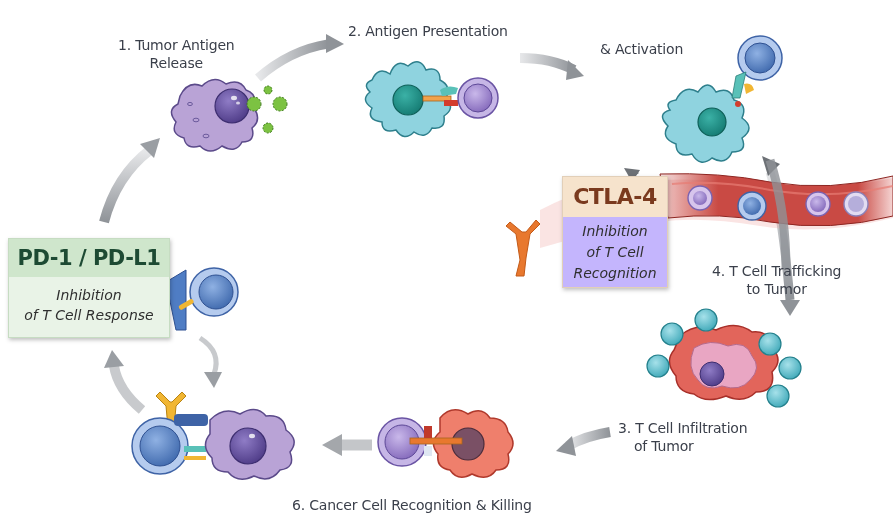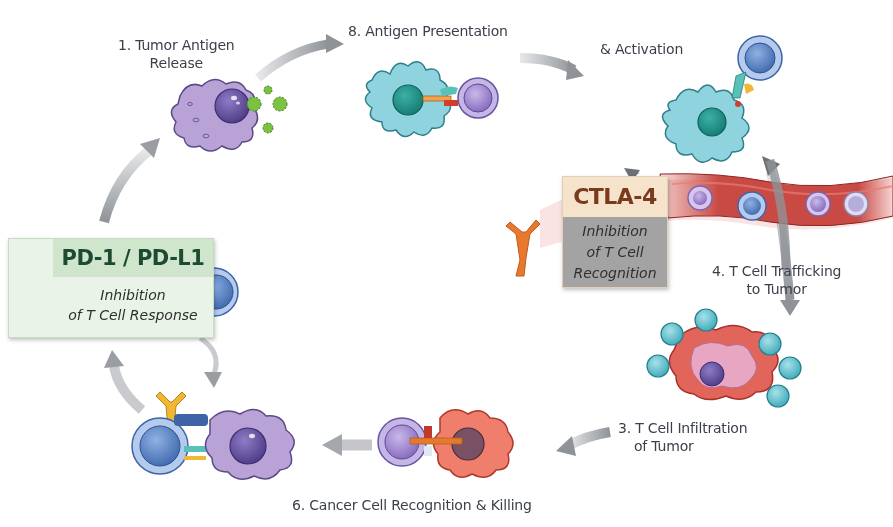--- a/index.html
+++ b/index.html
@@ -4,24 +4,24 @@
 <style>
   html, body { margin:0; padding:0; background:#ffffff; }
   body { width:893px; height:527px; position:relative; overflow:hidden; font-family:"DejaVu Sans", sans-serif; }
   #art { position:absolute; left:0; top:0; width:893px; height:527px; }
   .lbl { position:absolute; color:#3a3f4a; font-family:"DejaVu Sans", sans-serif; font-size:14px; line-height:18px; white-space:nowrap; letter-spacing:-0.2px; }
   .lbl span { display:block; }
   .lbl.center { text-align:center; }
   .box { position:absolute; box-shadow:1px 2px 4px rgba(0,0,0,0.25); }
   .box .hd { font-family:"DejaVu Sans", sans-serif; font-weight:bold; text-align:center; }
   .box .bd { font-family:"DejaVu Sans", sans-serif; font-style:italic; text-align:center; color:#2f2f2f; }
-  #pd1-box { left:8px; top:238px; width:160px; height:98px; background:#e9f3e7; border:1px solid #c6dcc2;padding-left:44px; }
+  #pd1-box { left:8px; top:238px; width:160px; height:98px; background:#e9f3e7; border:1px solid #c6dcc2; }
   #pd1-box .hd { background:#cfe6cc; color:#1d4a33; font-size:21px; height:38px; line-height:38px; letter-spacing:-0.5px; }
   #pd1-box .bd { font-size:14px; line-height:20px; padding-top:8px; }
-  #ctla4-box { left:562px; top:176px; width:104px; height:110px; background:#a3a3a3; border:1px solid #e2cfb8; }
+  #ctla4-box { left:562px; top:176px; width:104px; height:110px; background:#c4b5fd; border:1px solid #e2cfb8; }
   #ctla4-box .hd { background:#f6e3cc; color:#7a3a1e; font-size:22px; height:40px; line-height:40px; letter-spacing:-0.5px; }
   #ctla4-box .bd { font-size:14px; line-height:21px; padding-top:4px; }
 </style>
 </head>
 <body>
 
 <svg id="art" viewBox="0 0 893 527" xmlns="http://www.w3.org/2000/svg">
   <defs>
     <linearGradient id="arrowGrad" x1="0" y1="0" x2="1" y2="0">
       <stop offset="0" stop-color="#e7e8ea"></stop>
@@ -211,21 +211,21 @@
     <circle cx="248" cy="446" r="18" fill="url(#nucPurple)" stroke="#3d2e70" stroke-width="1.2"></circle>
     <ellipse cx="252" cy="436" rx="3" ry="2.2" fill="#ffffff" opacity="0.8"></ellipse>
   </g>
 </svg>
 
 <div class="lbl center" style="left:118px; top:36px;">
   <span>1. Tumor Antigen</span>
   <span>Release</span>
 </div>
 <div class="lbl" style="left:348px; top:22px;">
-  <span>8. Antigen Presentation</span>
+  <span>2. Antigen Presentation</span>
 </div>
 <div class="lbl center" style="left:600px; top:40px;">
   <span>&amp; Activation</span>
 </div>
 <div class="lbl center" style="left:712px; top:250px;margin-top:12px;">
   <span>4. T Cell Trafficking</span>
   <span>to Tumor</span>
 </div>
 <div class="lbl" style="left:618px; top:419px;">
   <span>3. T Cell Infiltration</span>

